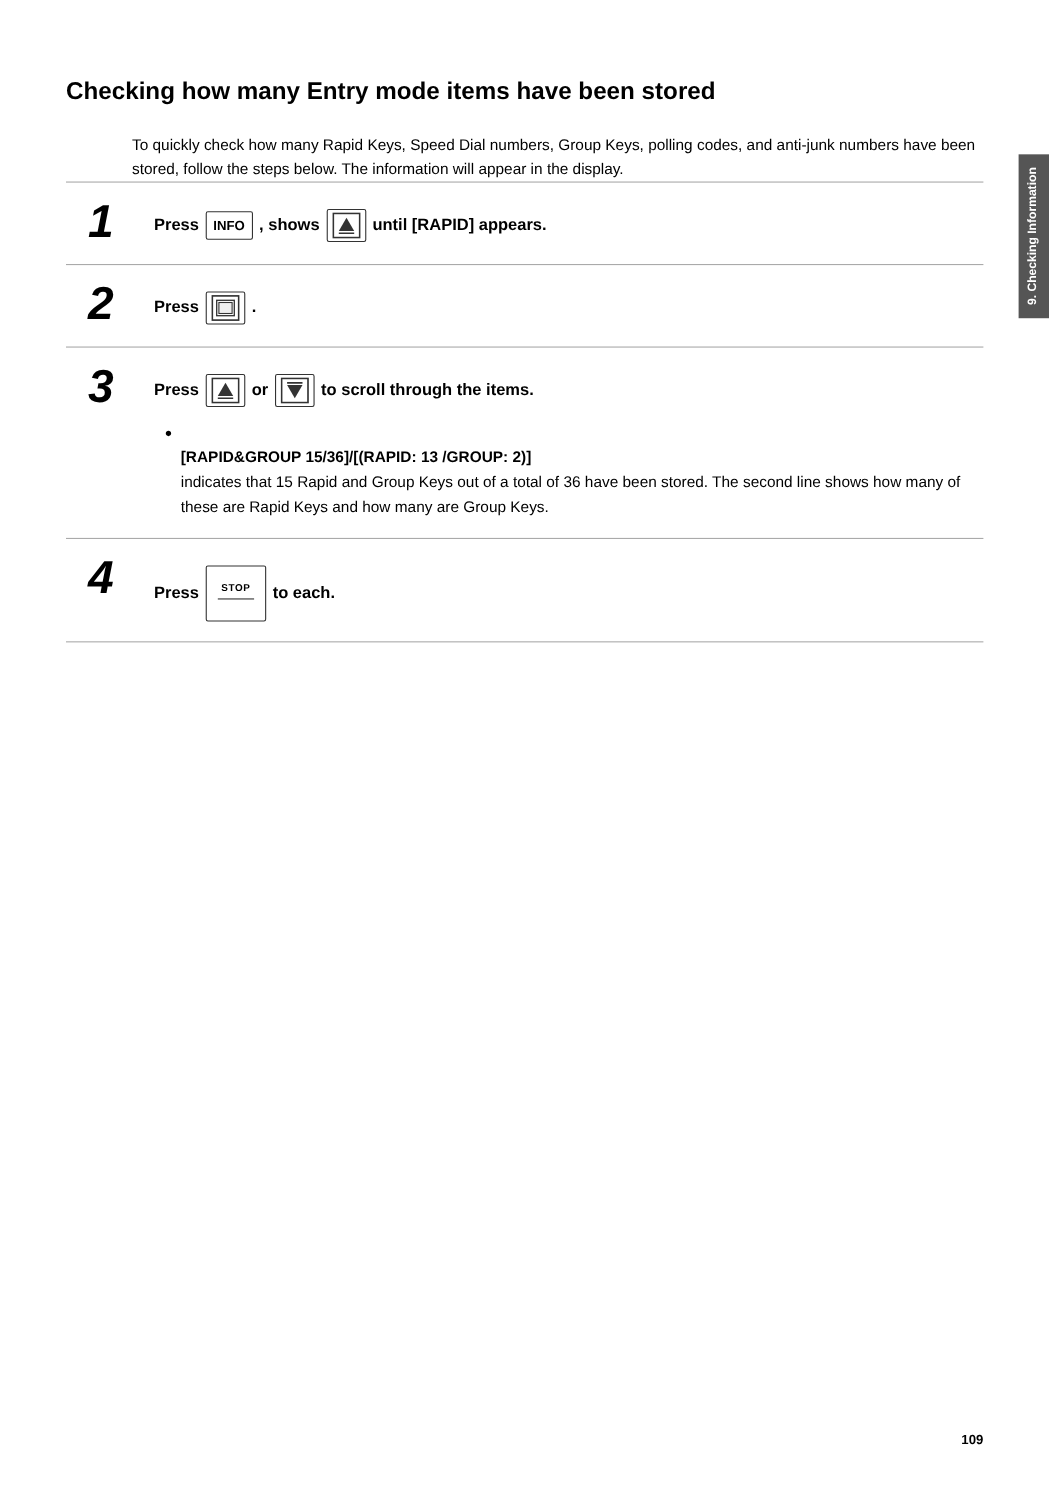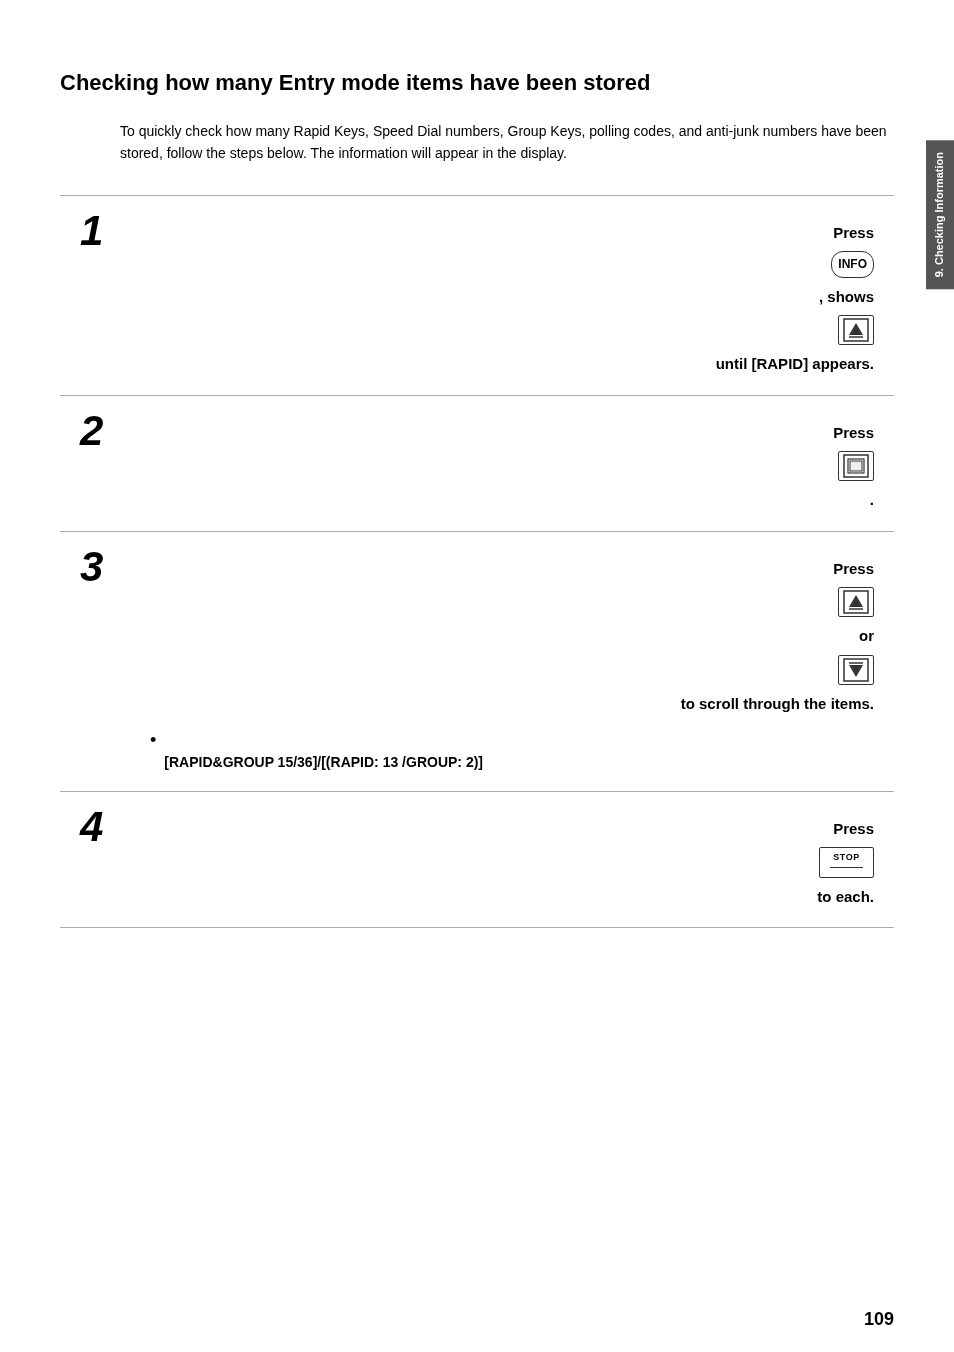--- a/index.html
+++ b/index.html
@@ -36,41 +36,40 @@
       transform: rotate(180deg);
       padding: 12px 6px;
       text-align: center;
       line-height: 1.3;
       z-index: 10;
     }
 
     
     .page-number {
       position: absolute;
-      bottom: 22px;
+      bottom: 36px;
       right: 60px;
-      font-size: 18px;
+      font-size: 12px;
       font-weight: bold;
       margin-top: 32px;
     }
 
     
     .section-title {
       font-size: 22px;
       font-weight: bold;
       margin-bottom: 24px;
       margin-top: 10px;
     }
 
     
     .intro-text {
       font-size: 14px;
       line-height: 1.6;
       margin-left: 60px;
-      margin-bottom: 30px;
     }
 
     
     .steps-container {
       border-top: 1.5px solid #aaa;
     }
 
     .step {
       border-bottom: 1.5px solid #aaa;
       padding: 18px 20px 18px 20px;
@@ -90,39 +89,38 @@
 
     .step-content {
       flex: 1;
       font-size: 15px;
       line-height: 1.7;
       padding-top: 6px;
     }
 
     .step-content .step-text {
       display: flex;
-      align-items: flex-end;
+      align-items: center;
       flex-wrap: wrap;
       gap: 6px;
       font-size: 15px;
       font-weight: bold;
-      flex-direction: column;
     }
 
     
     .btn {
       display: inline-flex;
       align-items: center;
       justify-content: center;
       border: 1.5px solid #333;
       padding: 2px 6px;
       font-size: 12px;
       font-weight: bold;
       background: #fff;
-      border-radius: 12px;
+      border-radius: 2px;
       white-space: nowrap;
       font-family: Arial, Helvetica, sans-serif;
     }
 
     .btn-nav {
       display: inline-flex;
       align-items: center;
       justify-content: center;
       border: 1.5px solid #333;
       width: 36px;
@@ -159,21 +157,21 @@
       font-weight: bold;
     }
 
     
     .btn-stop {
       display: inline-flex;
       flex-direction: column;
       align-items: center;
       justify-content: center;
       border: 1.5px solid #333;
-      padding: 2px 10px;
+      padding: 12px 10px;
       font-size: 11px;
       background: #fff;
       border-radius: 2px;
       font-family: Arial, Helvetica, sans-serif;
       min-width: 55px;
     }
 
     .btn-stop-label {
       font-size: 9px;
       font-weight: bold;
@@ -273,20 +271,21 @@
           </span>
           <span>to scroll through the items.</span>
         </div>
 
         <div class="bullet-list">
           <div class="bullet-item">
             <span class="bullet-dot">•</span>
             <div class="bullet-text">
               <br>
               <span class="bold-example">[RAPID&amp;GROUP 15/36]/[(RAPID: 13 /GROUP: 2)]</span><br>
+              <span>indicates that 15 Rapid and Group Keys out of a total of 36 have been stored. The second line shows how many of these are Rapid Keys and how many are Group Keys.</span>
             </div>
           </div>
         </div>
       </div>
     </div>
 
     <div class="step">
       <div class="step-number">4</div>
       <div class="step-content">
         <div class="step-text">

